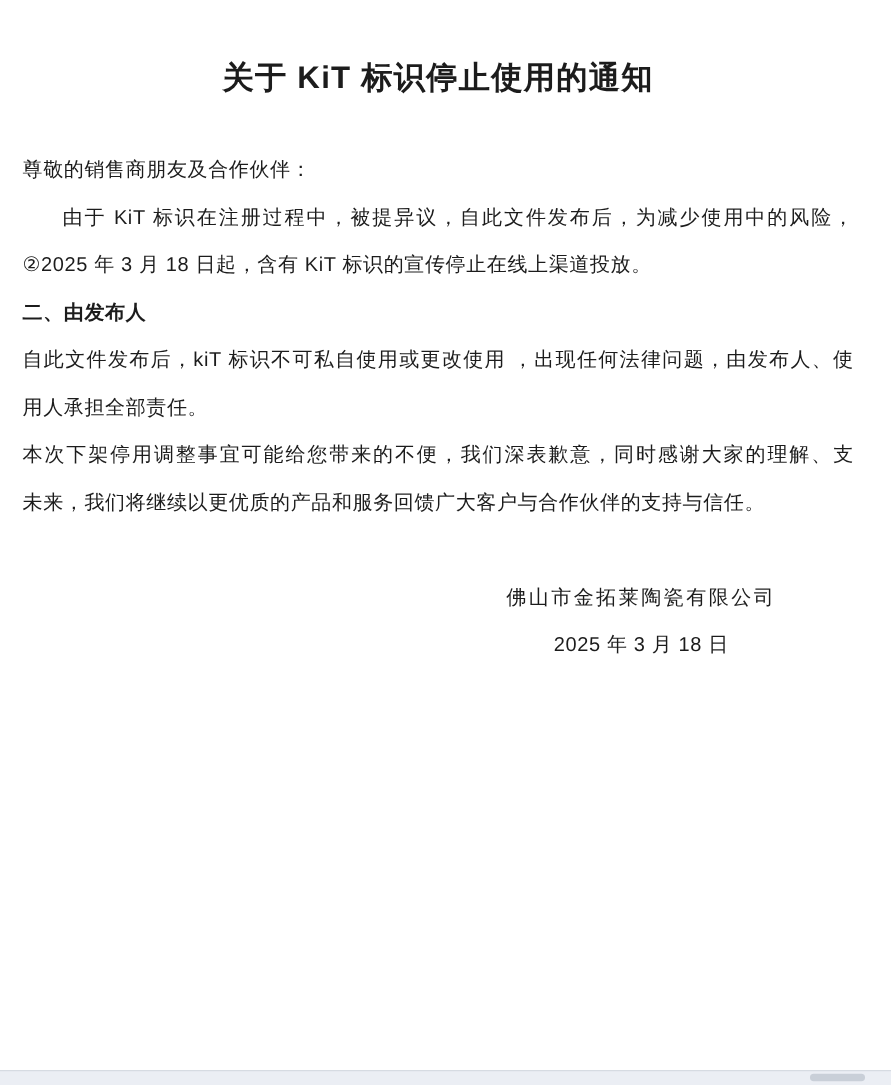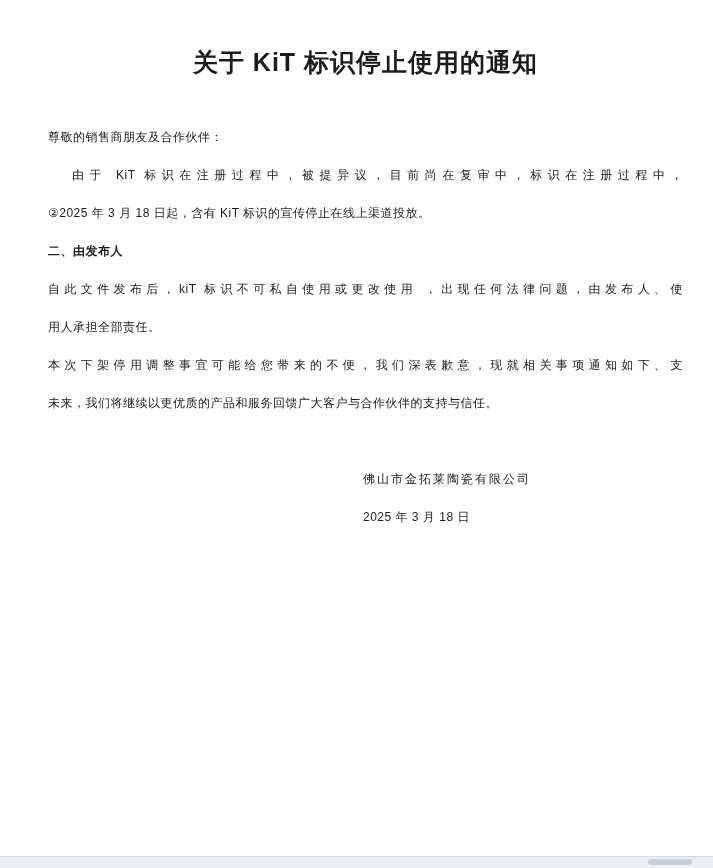--- a/index.html
+++ b/index.html
@@ -9,54 +9,54 @@
   }
   body {
     width: 713px;
     height: 868px;
     position: relative;
     overflow: hidden;
     font-family: "Liberation Sans", "DejaVu Sans", sans-serif;
     color: #1c1c1c;
   }
   .page {
-    padding: 44px 30px 0 48px;
+    padding: 44px 30px 0 18px;
   }
   .title {
     text-align: center;
     font-size: 25px;
     font-weight: bold;
     line-height: 36px;
     letter-spacing: 1px;
     margin-bottom: 38px;
     white-space: nowrap;
   }
   .line {
-    font-size: 12px;
+    font-size: 16px;
     line-height: 38px;
     white-space: nowrap;
     letter-spacing: 0.5px;
   }
   .just {
     text-align: justify;
     text-align-last: justify;
   }
   .indent {
     text-indent: 2em;
   }
   .bold {
     font-weight: bold;
   }
   .spacer-line {
     height: 38px;
   }
   .signature {
     width: 300px;
     margin: 0 20px 0 auto;
-    text-align: left;
+    text-align: center;
   }
   .signature .company {
     letter-spacing: 2px;
   }
   .hscrollbar {
     position: absolute;
     left: 0;
     right: 0;
     bottom: 0;
     height: 11px;
@@ -75,28 +75,28 @@
 </style>
 </head>
 <body>
 
 <div class="page">
 
   <div class="title">关于 KiT 标识停止使用的通知</div>
 
   <div class="line">尊敬的销售商朋友及合作伙伴：</div>
 
-  <div class="line just indent">由于 KiT 标识在注册过程中，被提异议，目前尚在复审中，标识在注册过程中，</div>
+  <div class="line just indent">由于 KiT 标识在注册过程中，被提异议，自此文件发布后，为减少使用中的风险，</div>
 
   <div class="line">②2025 年 3 月 18 日起，含有 KiT 标识的宣传停止在线上渠道投放。</div>
 
   <div class="line bold">二、由发布人</div>
   <div class="line just">自此文件发布后，kiT 标识不可私自使用或更改使用 ，出现任何法律问题，由发布人、使</div>
   <div class="line">用人承担全部责任。</div>
-  <div class="line just">本次下架停用调整事宜可能给您带来的不便，我们深表歉意，现就相关事项通知如下、支</div>
+  <div class="line just">本次下架停用调整事宜可能给您带来的不便，我们深表歉意，同时感谢大家的理解、支</div>
   <div class="line">未来，我们将继续以更优质的产品和服务回馈广大客户与合作伙伴的支持与信任。</div>
 
   <div class="spacer-line"></div>
 
   <div class="signature">
     <div class="line company">佛山市金拓莱陶瓷有限公司</div>
     <div class="line">2025 年 3 月 18 日</div>
   </div>
 
 </div>

